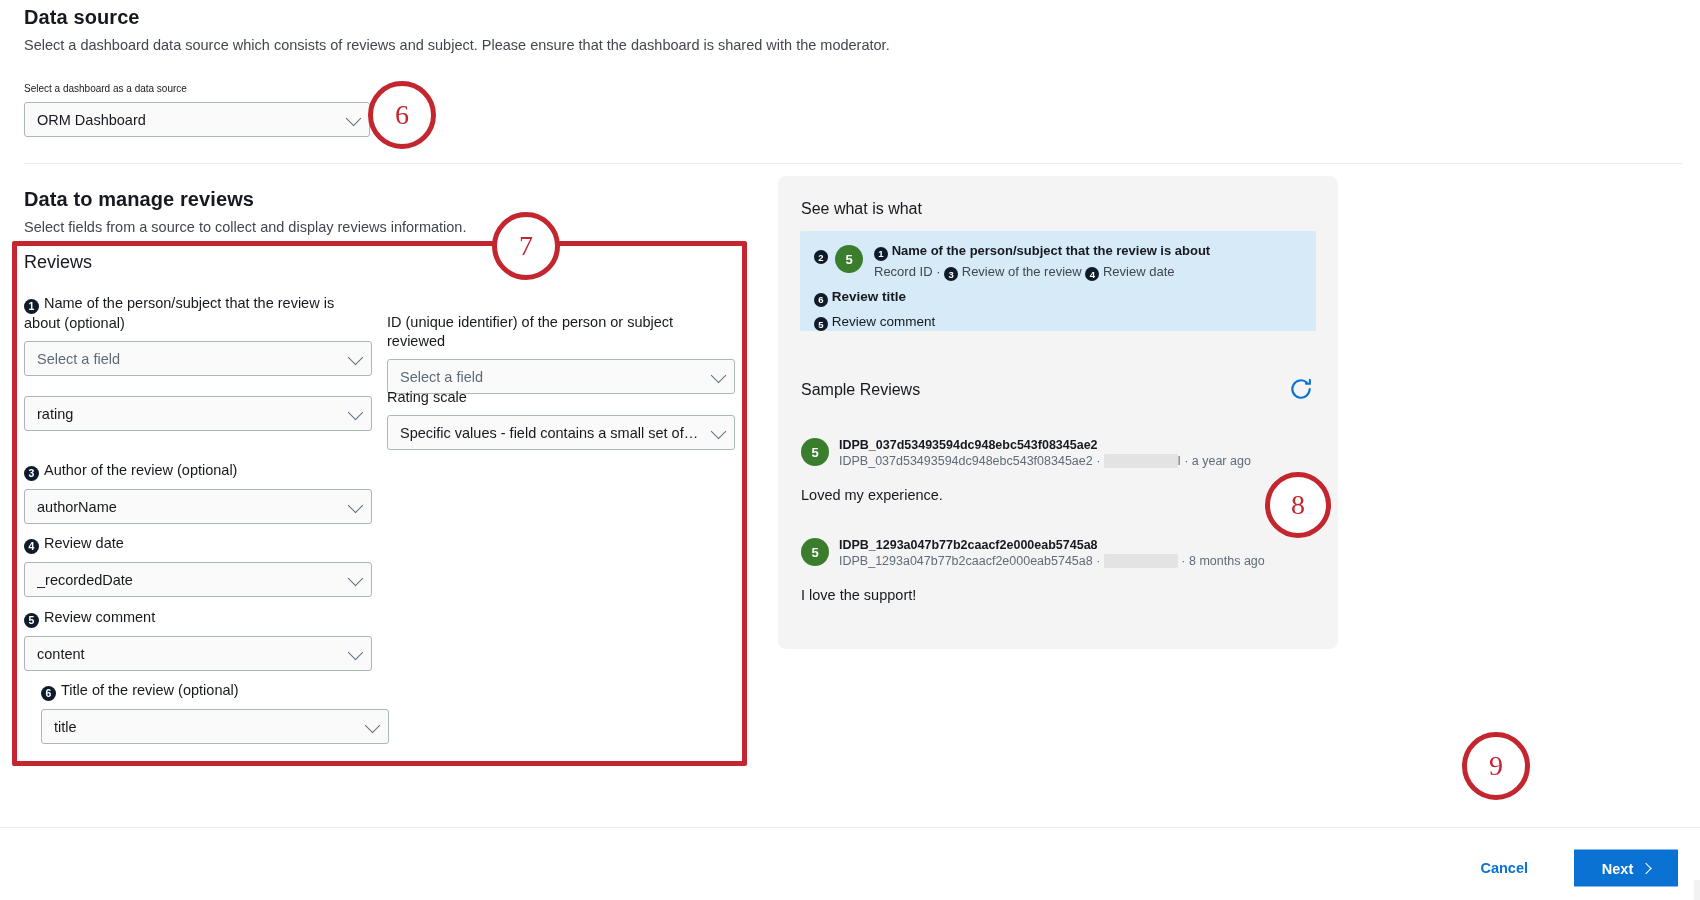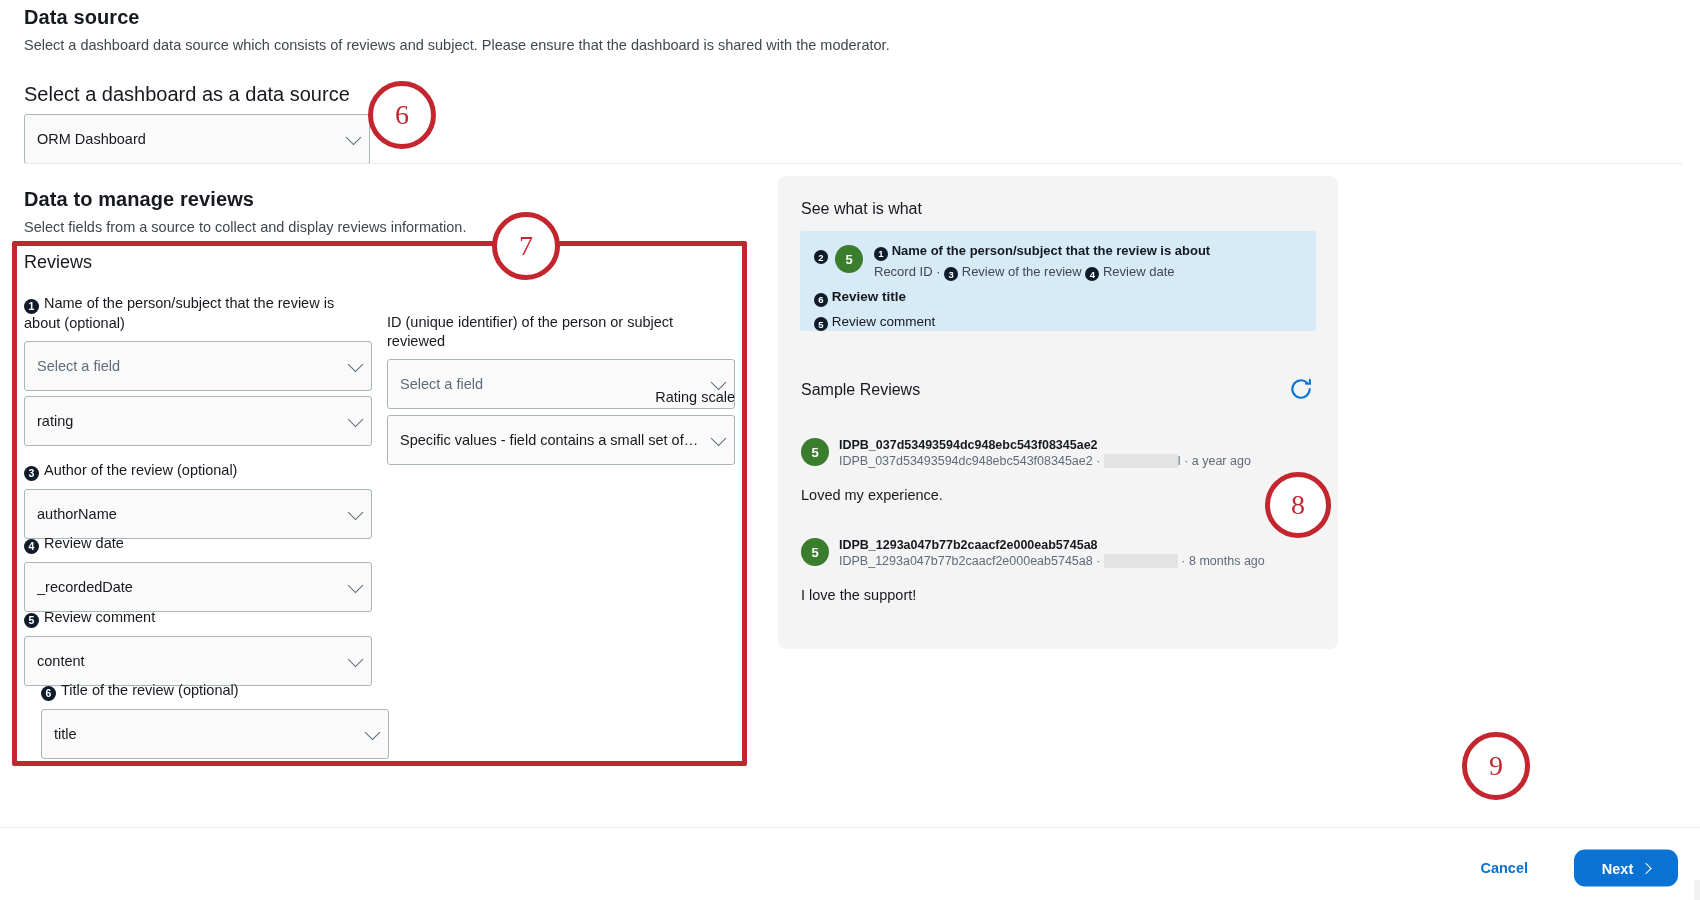--- a/index.html
+++ b/index.html
@@ -12,28 +12,28 @@
     overflow: hidden;
   }
   .page { position: relative; width: 1700px; height: 900px; background:#fff; }
 
   
   .section-title {
     font-size: 20px; font-weight: bold; color: #16191f;
     letter-spacing: .1px;
   }
   .section-desc { font-size: 14.5px; color: #414750; margin-top: 8px; }
-  .field-label { font-size: 20px; color: #16191f; }
+  .field-label { font-size: 10px; color: #16191f; }
 
   .ds-block { position: absolute; left: 24px; top: 6px; width: 1640px; }
   .ds-select-label { margin-top: 30px; }
 
   .select {
     position: relative;
-    height: 50px;
+    height: 35px;
     border: 1px solid #aab7b8;
     border-radius: 3px;
     background: #fafafa;
     display: flex; align-items: center;
     padding: 0 34px 0 12px;
     font-size: 14.5px;
     color: #16191f;
     margin-top: 8px;
     white-space: nowrap; overflow: hidden;
   }
@@ -134,21 +134,21 @@
 
   
   .footer-div { position: absolute; left: 0; top: 827px; width: 1700px; height: 1px; background: #e9ebed; }
   .cancel-btn {
     position: absolute; right: 172px; top: 868px; transform: translateY(-50%);
     font-size: 14.5px; color: #0972d3; cursor: pointer; font-weight: bold; text-align: center;
   }
   .next-btn {
     position: absolute; right: 22px; top: 868px; transform: translateY(-50%);
     height: 37px; min-width: 104px;
-    background: #0972d3; border-radius: 11px; color: #fff;
+    background: #0972d3; border-radius: 0; color: #fff;
     font-size: 14.5px; font-weight: bold;
     display: flex; align-items: center; justify-content: center; gap: 9px;
     cursor: pointer; padding: 0 16px;
   }
   .next-chev {
     width: 8px; height: 8px;
     border-right: 1.8px solid #fff; border-top: 1.8px solid #fff;
     transform: rotate(45deg); margin-top: 0px;
   }
 
@@ -216,21 +216,21 @@
     </div>
   </div>
 
   <div class="fieldrow" style="left:24px; top:388px; width:348px;">
     <div class="select">
       <span class="val">rating</span>
       <span class="chev"></span>
     </div>
   </div>
 
-  <div class="fieldrow" style="left:387px; top:388px; width:348px;text-align:right;">
+  <div class="fieldrow" style="left:387px; top:388px; width:348px;">
     <span class="lbl">Rating scale</span>
     <div class="select">
       <span class="val">Specific values - field contains a small set of valu...</span>
       <span class="chev"></span>
     </div>
   </div>
 
   <div class="fieldrow" style="left:24px; top:461px; width:348px;">
     <span class="lbl"><span class="badge">3</span><span>Author of the review (optional)</span></span>
     <div class="select">

